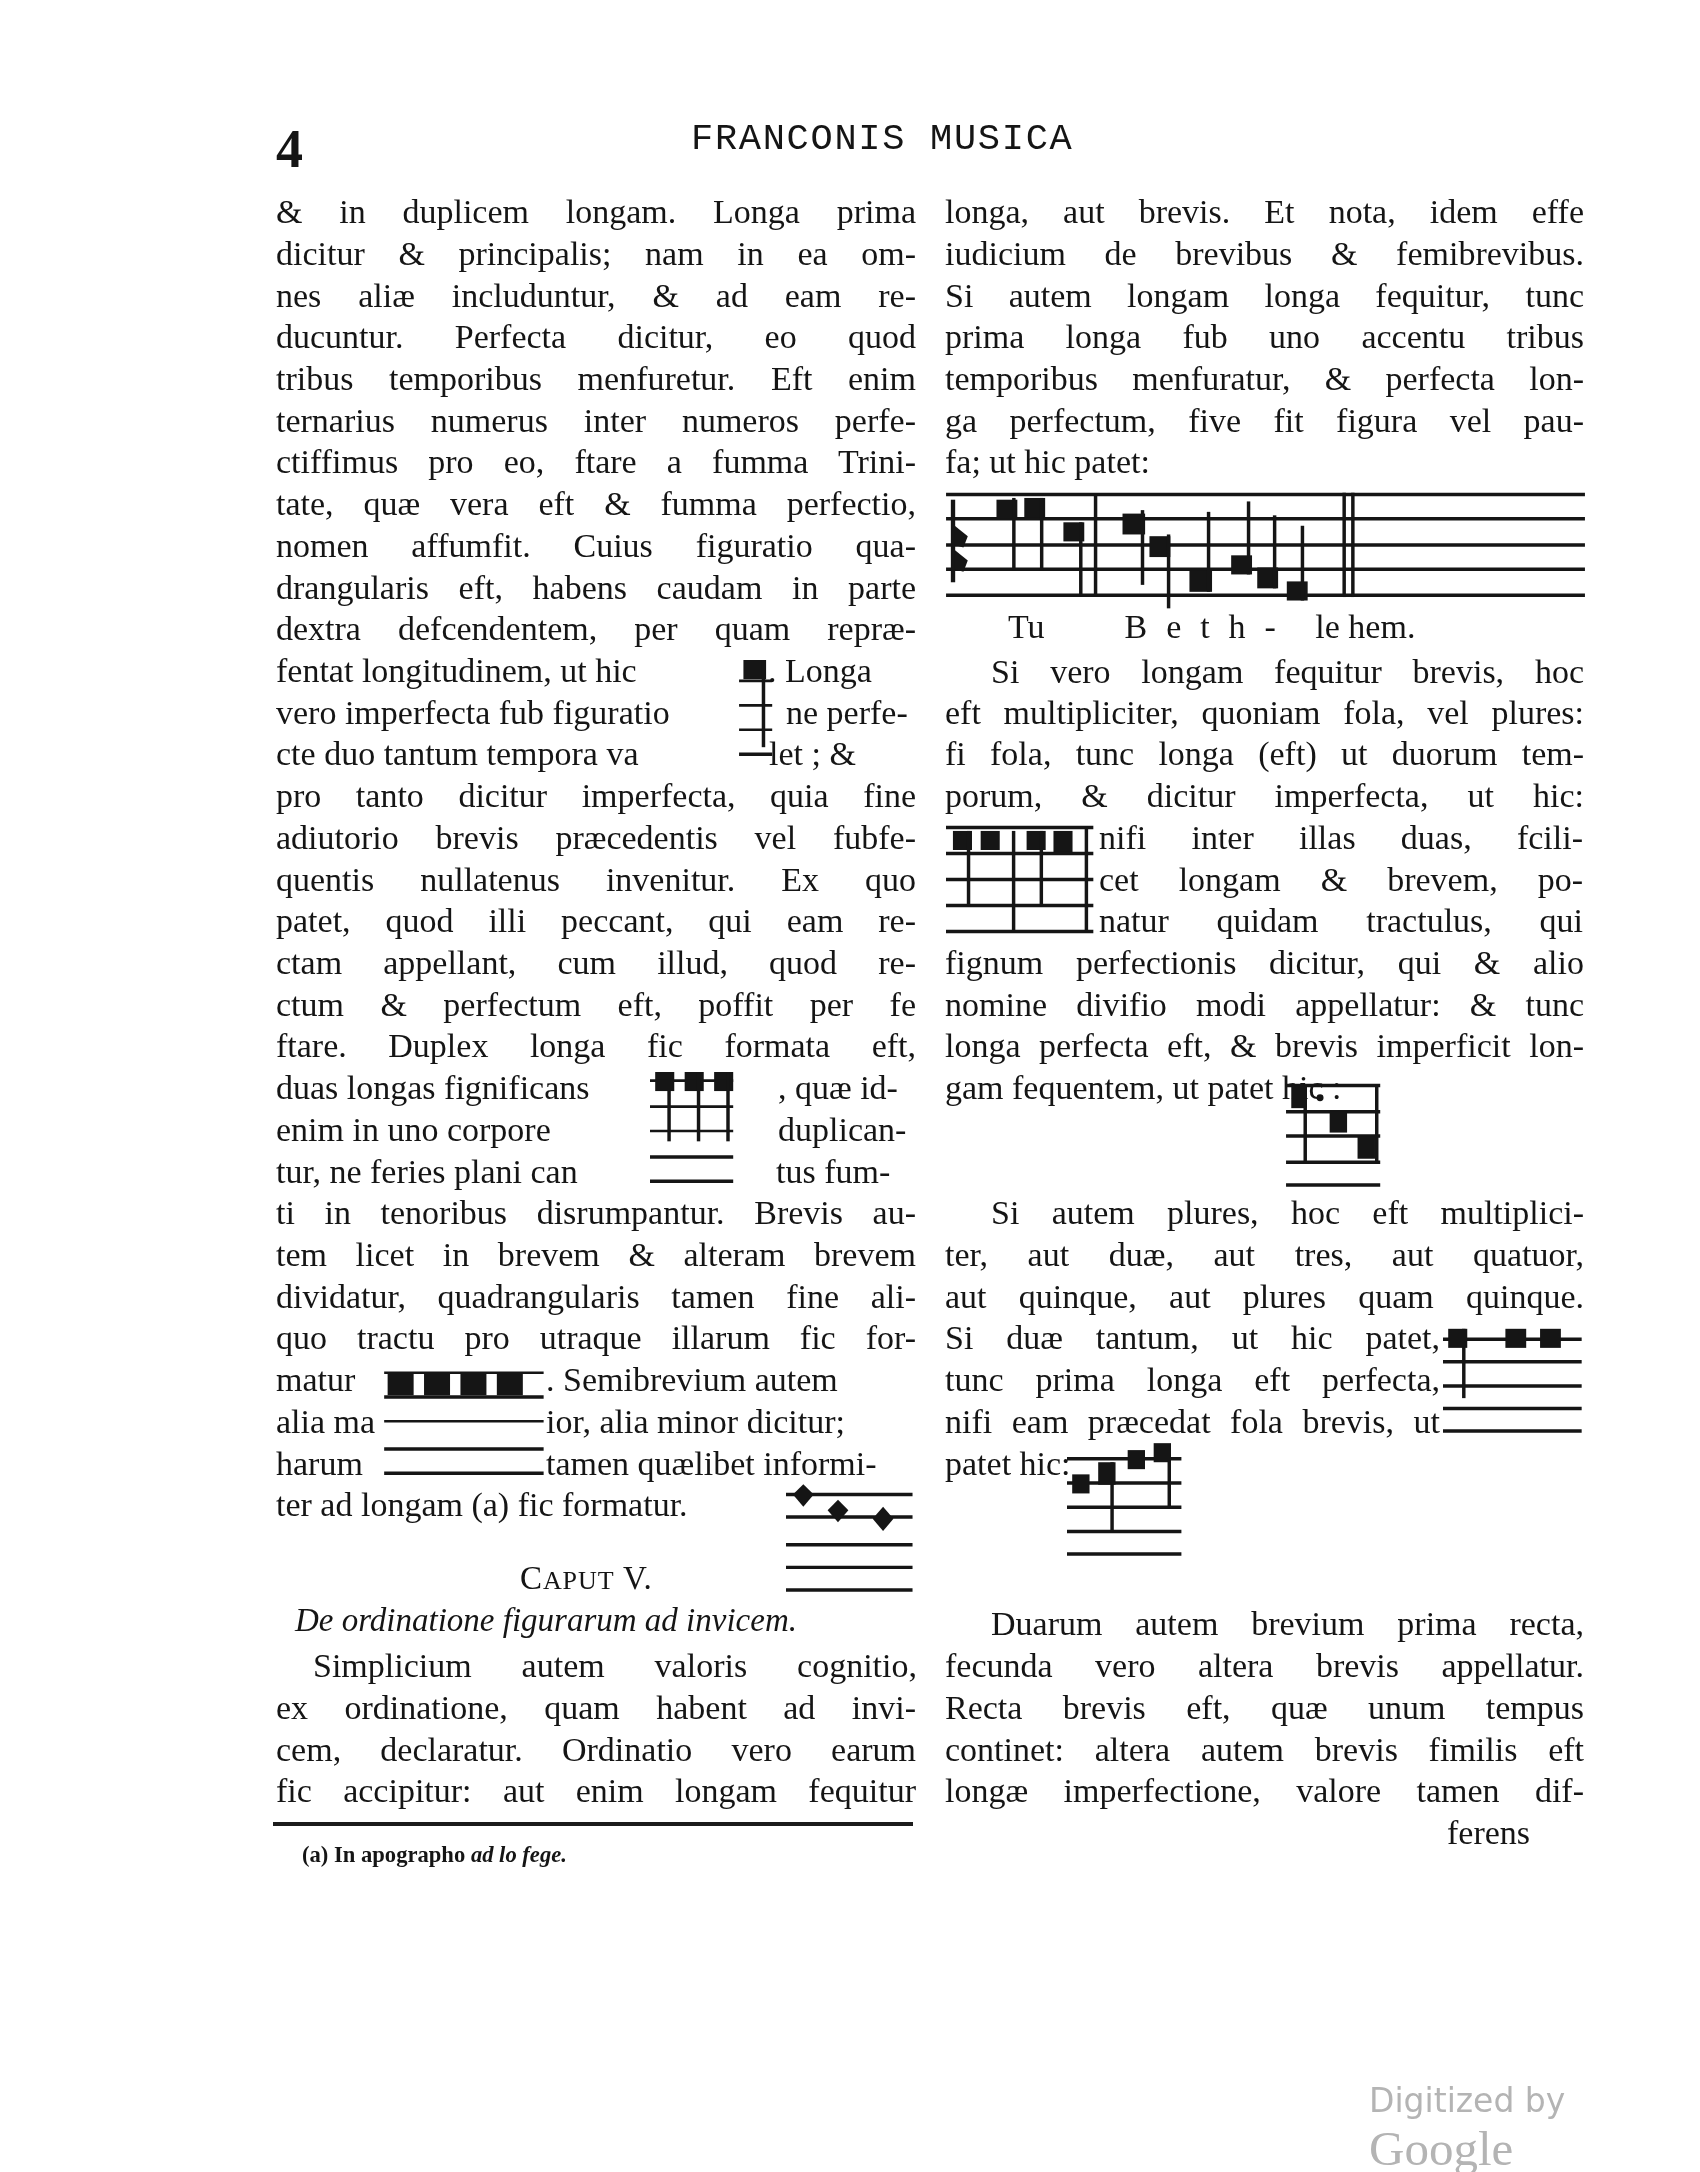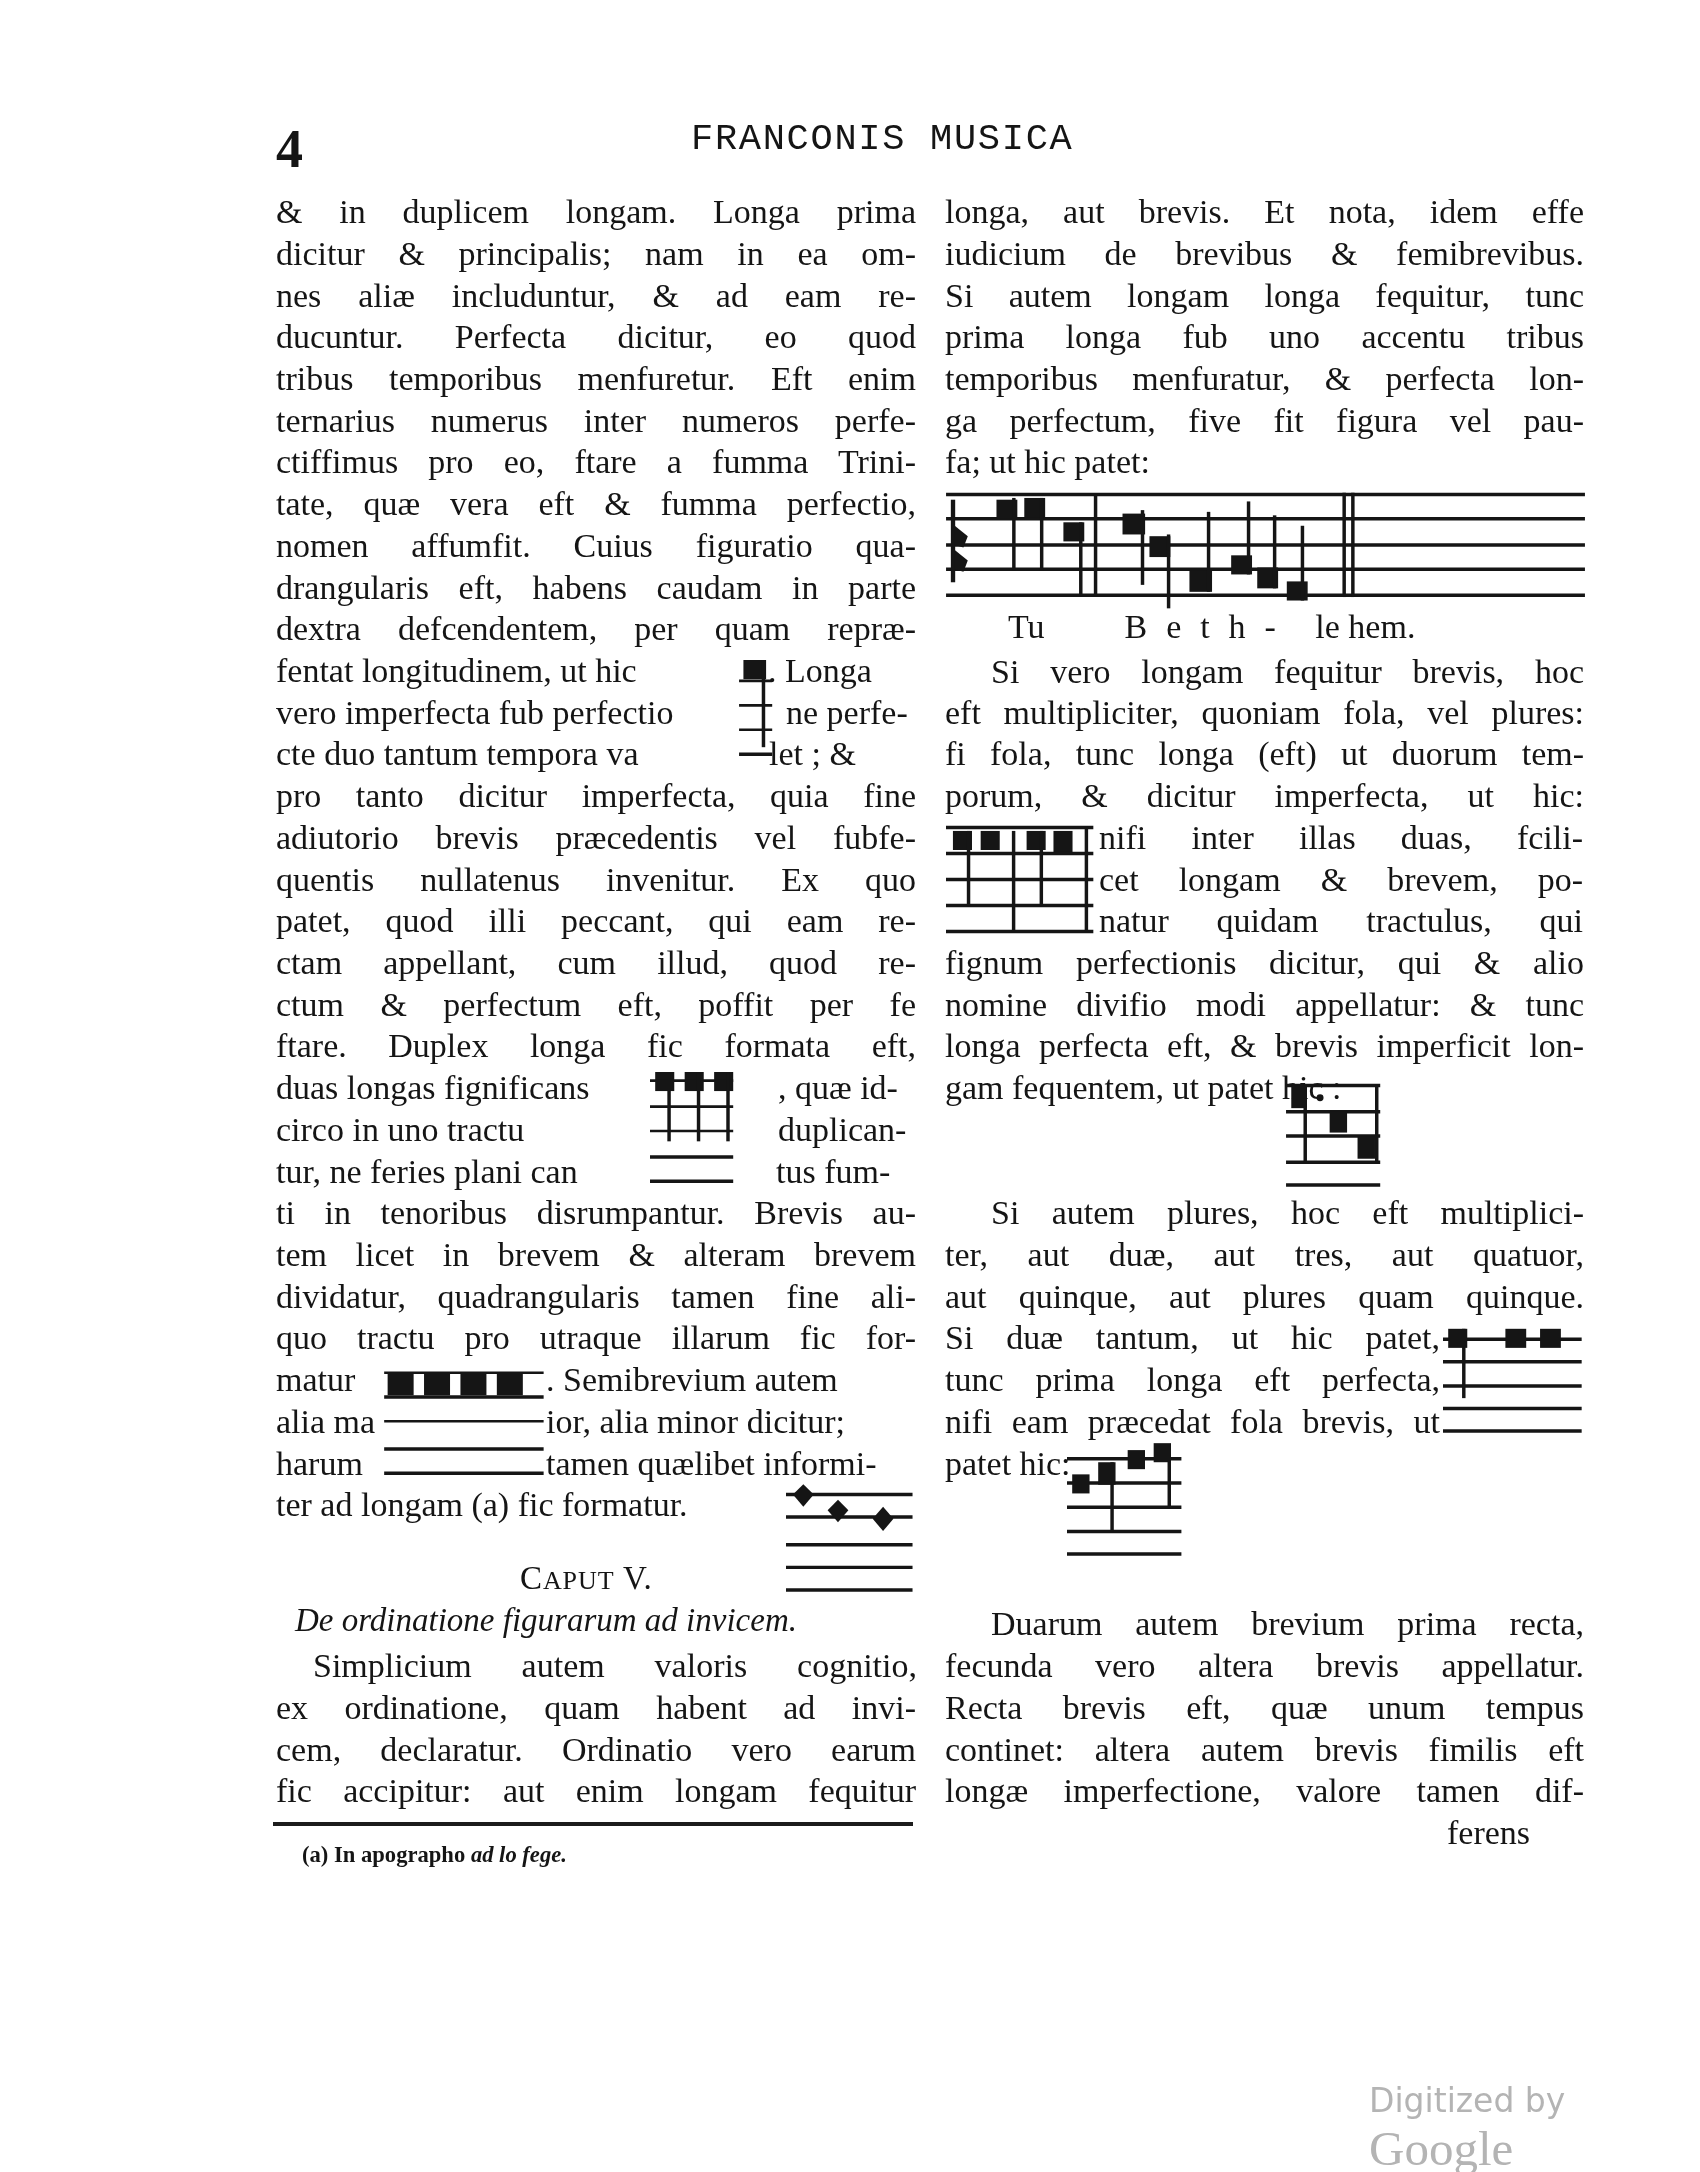--- a/index.html
+++ b/index.html
@@ -42,21 +42,21 @@
   <div class="line col-l justify" style="top:358px">tribus temporibus menfuretur. Eft enim</div>
   <div class="line col-l justify" style="top:400px">ternarius numerus inter numeros perfe-</div>
   <div class="line col-l justify" style="top:441px">ctiffimus pro eo, ftare a fumma Trini-</div>
   <div class="line col-l justify" style="top:483px">tate, quæ vera eft &amp; fumma perfectio,</div>
   <div class="line col-l justify" style="top:525px">nomen affumfit.  Cuius figuratio qua-</div>
   <div class="line col-l justify" style="top:567px">drangularis eft, habens caudam in parte</div>
   <div class="line col-l justify" style="top:608px">dextra defcendentem, per quam repræ-</div>
 
   <div class="line" style="left:276px; top:650px">fentat longitudinem, ut hic</div>
   <div class="line" style="left:768px; top:650px">. Longa</div>
-  <div class="line" style="left:276px; top:692px">vero imperfecta fub perfectio</div>
+  <div class="line" style="left:276px; top:692px">vero imperfecta fub figuratio</div>
   <div class="line" style="left:786px; top:692px">ne perfe-</div>
   <div class="line" style="left:276px; top:733px">cte duo tantum tempora va</div>
   <div class="line" style="left:769px; top:733px">let ;  &amp;</div>
   <svg class="music" style="left:739px; top:660px" width="35" height="109" viewBox="0 0 40 125">
     <rect x="5" y="0" width="26" height="22" fill="#151515"></rect>
     <line x1="0" y1="24" x2="38" y2="24" stroke="#151515" stroke-width="3"></line>
     <line x1="28" y1="0" x2="28" y2="100" stroke="#151515" stroke-width="4"></line>
     <line x1="0" y1="52" x2="38" y2="52" stroke="#151515" stroke-width="3"></line>
     <line x1="0" y1="80" x2="38" y2="80" stroke="#151515" stroke-width="3"></line>
     <line x1="0" y1="108" x2="38" y2="108" stroke="#151515" stroke-width="4"></line>
@@ -65,21 +65,21 @@
   <div class="line col-l justify" style="top:775px">pro tanto dicitur imperfecta, quia fine</div>
   <div class="line col-l justify" style="top:817px">adiutorio brevis præcedentis vel fubfe-</div>
   <div class="line col-l justify" style="top:859px">quentis nullatenus invenitur.  Ex quo</div>
   <div class="line col-l justify" style="top:900px">patet, quod illi peccant, qui eam re-</div>
   <div class="line col-l justify" style="top:942px">ctam appellant, cum illud, quod re-</div>
   <div class="line col-l justify" style="top:984px">ctum &amp; perfectum eft, poffit per fe</div>
   <div class="line col-l justify" style="top:1025px">ftare.  Duplex longa fic formata eft,</div>
 
   <div class="line" style="left:276px; top:1067px">duas longas fignificans</div>
   <div class="line" style="left:778px; top:1067px">, quæ id-</div>
-  <div class="line" style="left:276px; top:1109px">circo in uno tractu</div>
+  <div class="line" style="left:276px; top:1109px">enim in uno corpore</div>
   <div class="line" style="left:778px; top:1109px">duplican-</div>
   <div class="line" style="left:276px; top:1151px">tur, ne feries plani can</div>
   <div class="line" style="left:776px; top:1151px">tus fum-</div>
   <svg class="music" style="left:650px; top:1072px" width="130" height="117" viewBox="0 0 150 135">
     <rect x="6" y="0" width="22" height="22" fill="#151515"></rect>
     <rect x="40" y="0" width="22" height="22" fill="#151515"></rect>
     <rect x="74" y="0" width="22" height="22" fill="#151515"></rect>
     <line x1="0" y1="10" x2="96" y2="10" stroke="#151515" stroke-width="3"></line>
     <line x1="0" y1="40" x2="96" y2="40" stroke="#151515" stroke-width="3"></line>
     <line x1="0" y1="68" x2="96" y2="68" stroke="#151515" stroke-width="3"></line>

